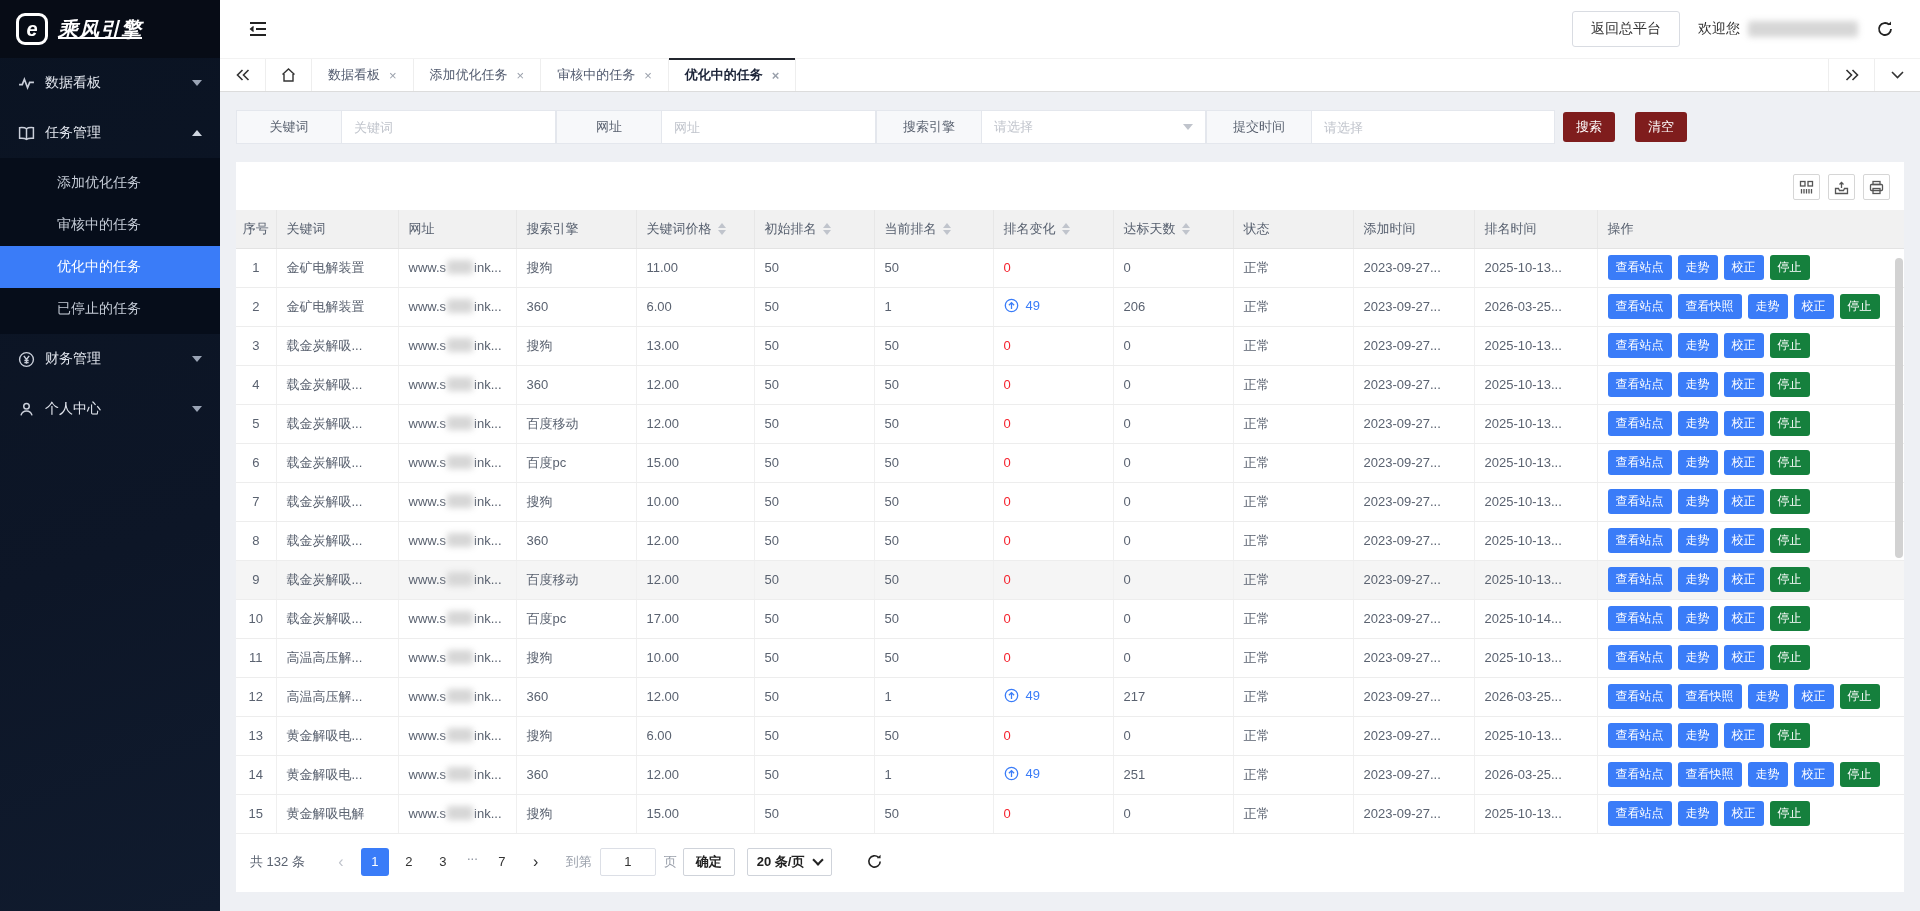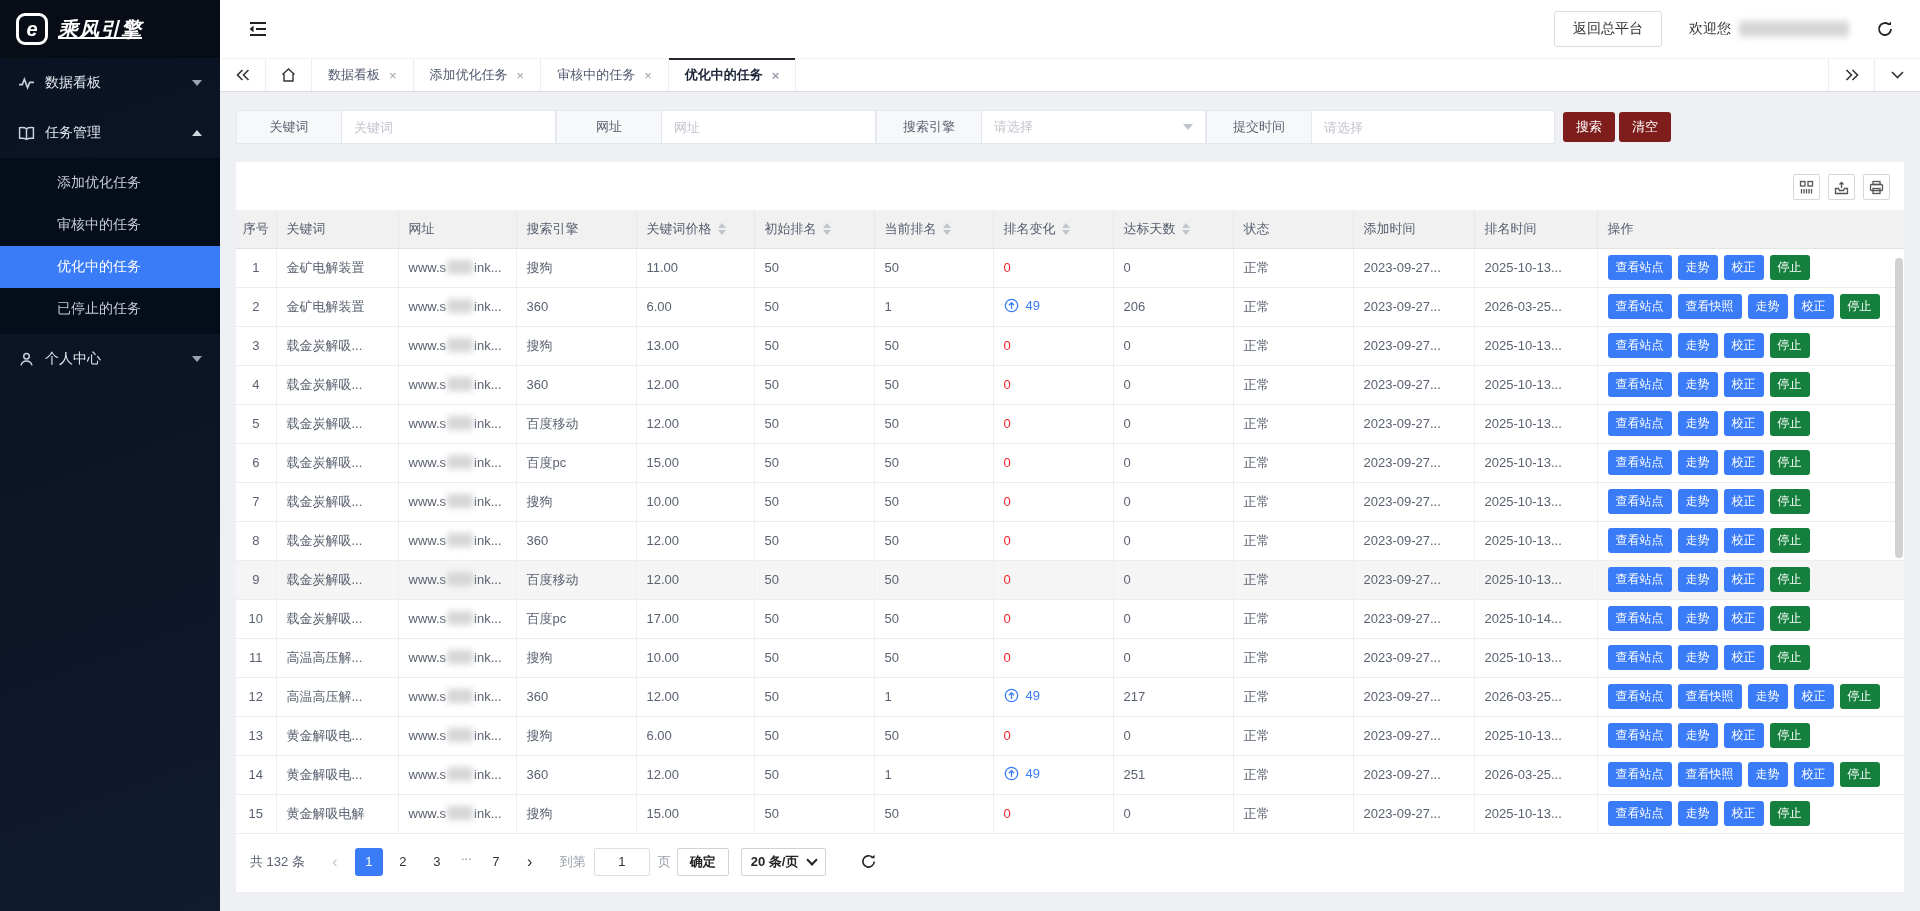--- a/index.html
+++ b/index.html
@@ -20,21 +20,21 @@
   .caret.down { border-top:6px solid #9aa4b5; }
   .caret.up { border-bottom:6px solid #cfd6e0; }
   .submenu { background:#060d1a; padding:4px 0; }
   .submenu-item { height:42px; display:flex; align-items:center; padding-left:57px; color:#c4cbd6; font-size:14px; cursor:pointer; }
   .submenu-item.active { background:#3a7cf8; color:#fff; }
 
   
   .main { margin-left:220px; height:911px; display:flex; flex-direction:column; }
   .topbar { height:58px; background:#fff; display:flex; align-items:center; padding:0 26px 0 28px; }
   .icon-btn { background:none; border:none; cursor:pointer; display:flex; align-items:center; color:#333; }
-  .topbar-right { margin-left:auto; display:flex; align-items:center; gap:27px; }
+  .topbar-right { margin-left:auto; display:flex; align-items:center; gap:18px; }
   .btn-outline { background:#fff; border:1px solid #d9dce2; border-radius:3px; padding:8px 18px; font-size:14px; color:#333; cursor:pointer; }
   .welcome { display:flex; align-items:center; gap:8px; font-size:14px; color:#333; }
   .blur-chip { display:inline-block; background:#d6d6d6; border-radius:2px; filter:blur(3px); }
   .blur-name { width:110px; height:16px; }
 
   .tabbar { height:34px; background:#fff; border-top:1px solid #f2f2f2; border-bottom:1px solid #dcdcdc; display:flex; align-items:stretch; }
   .tab-tool { width:46px; display:flex; align-items:center; justify-content:center; border-right:1px solid #eee; color:#333; cursor:pointer; font-size:15px; }
   .tab-tool.rt { border-right:none; border-left:1px solid #eee; }
   .tab { display:flex; align-items:center; gap:9px; padding:0 16px; border-right:1px solid #eee; font-size:13px; color:#515a6e; cursor:pointer; position:relative; }
   .tab .x { color:#9aa0ab; font-size:13px; }
@@ -50,21 +50,21 @@
   .flabel { background:#f7f8fa; border:1px solid #e4e7ed; border-right:none; width:105px;
     display:flex; align-items:center; justify-content:center; color:#5a6270; font-size:13px; }
   .fgroup input { border:1px solid #e4e7ed; background:#fff; height:34px; padding:0 12px; font-size:13px; outline:none; color:#333;
     font-family:inherit; }
   .fgroup input::placeholder { color:#c0c4cc; }
   .w-in1 { width:215px; } .w-in2 { width:215px; } .w-in4 { width:244px; }
   .fselect { width:225px; border:1px solid #e4e7ed; background:#fff; display:flex; align-items:center; padding:0 12px; color:#c0c4cc; font-size:13px; cursor:pointer; }
   .fselect .ph { flex:1; }
   .btn-primary { background:#7f1d1d; color:#fff; border:none; border-radius:3px; height:30px; padding:0 13px; font-size:13px; cursor:pointer; font-family:inherit; }
   .filterbar .btn-primary { margin-left:8px; }
-  .filterbar .btn-primary + .btn-primary { margin-left:4px; }
+  .filterbar .btn-primary + .btn-primary { margin-left:20px; }
 
   
   .panel { background:#fff; margin-top:18px; position:relative; }
   .tools { display:flex; justify-content:flex-end; gap:8px; padding:12px 14px 10px; }
   .tool-btn { width:27px; height:26px; border:1px solid #d6d6d6; border-radius:2px; background:#fff;
     display:flex; align-items:center; justify-content:center; color:#555; cursor:pointer; }
 
   table { width:100%; border-collapse:collapse; table-layout:fixed; font-size:13px; }
   thead th { background:#f1f1f1; height:38px; font-weight:normal; color:#555e6d; text-align:left;
     padding-left:10px; border-right:1px solid #e7e7e7; border-bottom:1px solid #e3e3e3; }
@@ -84,21 +84,21 @@
   .blur-url { width:26px; height:14px; vertical-align:-2px; margin:0 1px; }
   .abtn { display:inline-block; background:#3a7cf8; color:#fff; border:none; border-radius:3px;
     font-size:12px; padding:4px 8px; margin-right:6px; cursor:pointer; font-family:inherit; }
   .abtn.stop { background:#15803d; }
 
   .vscroll { position:absolute; right:1px; top:96px; width:8px; height:585px; }
   .vscroll .thumb { width:8px; height:300px; background:#d2d2d2; border-radius:4px; }
 
   
   .pager { display:flex; align-items:center; padding:14px 14px 16px; gap:6px; font-size:13px; color:#5a6270; }
-  .pg-total { margin-right:10px; }
+  .pg-total { margin-right:16px; }
   .pg-btn { min-width:28px; height:28px; display:flex; align-items:center; justify-content:center;
     border-radius:3px; cursor:pointer; color:#333; background:transparent; border:none; font-size:13px; font-family:inherit; padding:0 4px; }
   .pg-btn.active { background:#3a7cf8; color:#fff; }
   .pg-btn.nav { font-size:16px; color:#303133; }
   .pg-btn.nav.disabled { color:#c0c4cc; cursor:default; }
   .pg-dots { color:#8a909c; padding:0 4px; }
   .pg-jump { display:flex; align-items:center; gap:8px; margin-left:10px; color:#9aa0ab; }
   .pg-jump input { width:56px; height:28px; border:1px solid #dcdfe6; border-radius:2px; text-align:center; font-size:13px; outline:none; color:#333; font-family:inherit; }
   .pg-confirm { height:28px; border:1px solid #cfd3da; background:#fff; border-radius:2px; padding:0 12px; font-size:13px; font-weight:bold; color:#222; cursor:pointer; font-family:inherit; }
   .pg-size { height:28px; border:1px solid #cfd3da; border-radius:2px; display:flex; align-items:center; gap:10px; padding:0 9px; margin-left:6px; color:#222; font-weight:bold; cursor:pointer; background:#fff; }
@@ -131,20 +131,28 @@
     <span class="caret up"></span>
   </div>
 
   <div class="submenu">
     <div class="submenu-item">添加优化任务</div>
     <div class="submenu-item">审核中的任务</div>
     <div class="submenu-item active">优化中的任务</div>
     <div class="submenu-item">已停止的任务</div>
   </div>
 
+  <div class="menu-item">
+    <svg class="mi-icon" viewBox="0 0 16 16" fill="none" stroke="#dfe4ee" stroke-width="1.3">
+        <circle cx="8" cy="8" r="6.5"></circle>
+        <path d="M5.5 4.5L8 8l2.5-3.5M8 8v4M6 8.8h4M6 10.8h4"></path>
+      </svg>
+    <span class="mi-label">财务管理</span>
+    <span class="caret down"></span>
+  </div>
 
   <div class="menu-item">
     <svg class="mi-icon" viewBox="0 0 16 16" fill="none" stroke="#dfe4ee" stroke-width="1.4">
         <circle cx="8" cy="5" r="2.6"></circle>
         <path d="M2.8 13.5c.8-2.6 2.8-4 5.2-4s4.4 1.4 5.2 4"></path>
       </svg>
     <span class="mi-label">个人中心</span>
     <span class="caret down"></span>
   </div>
 </aside>

